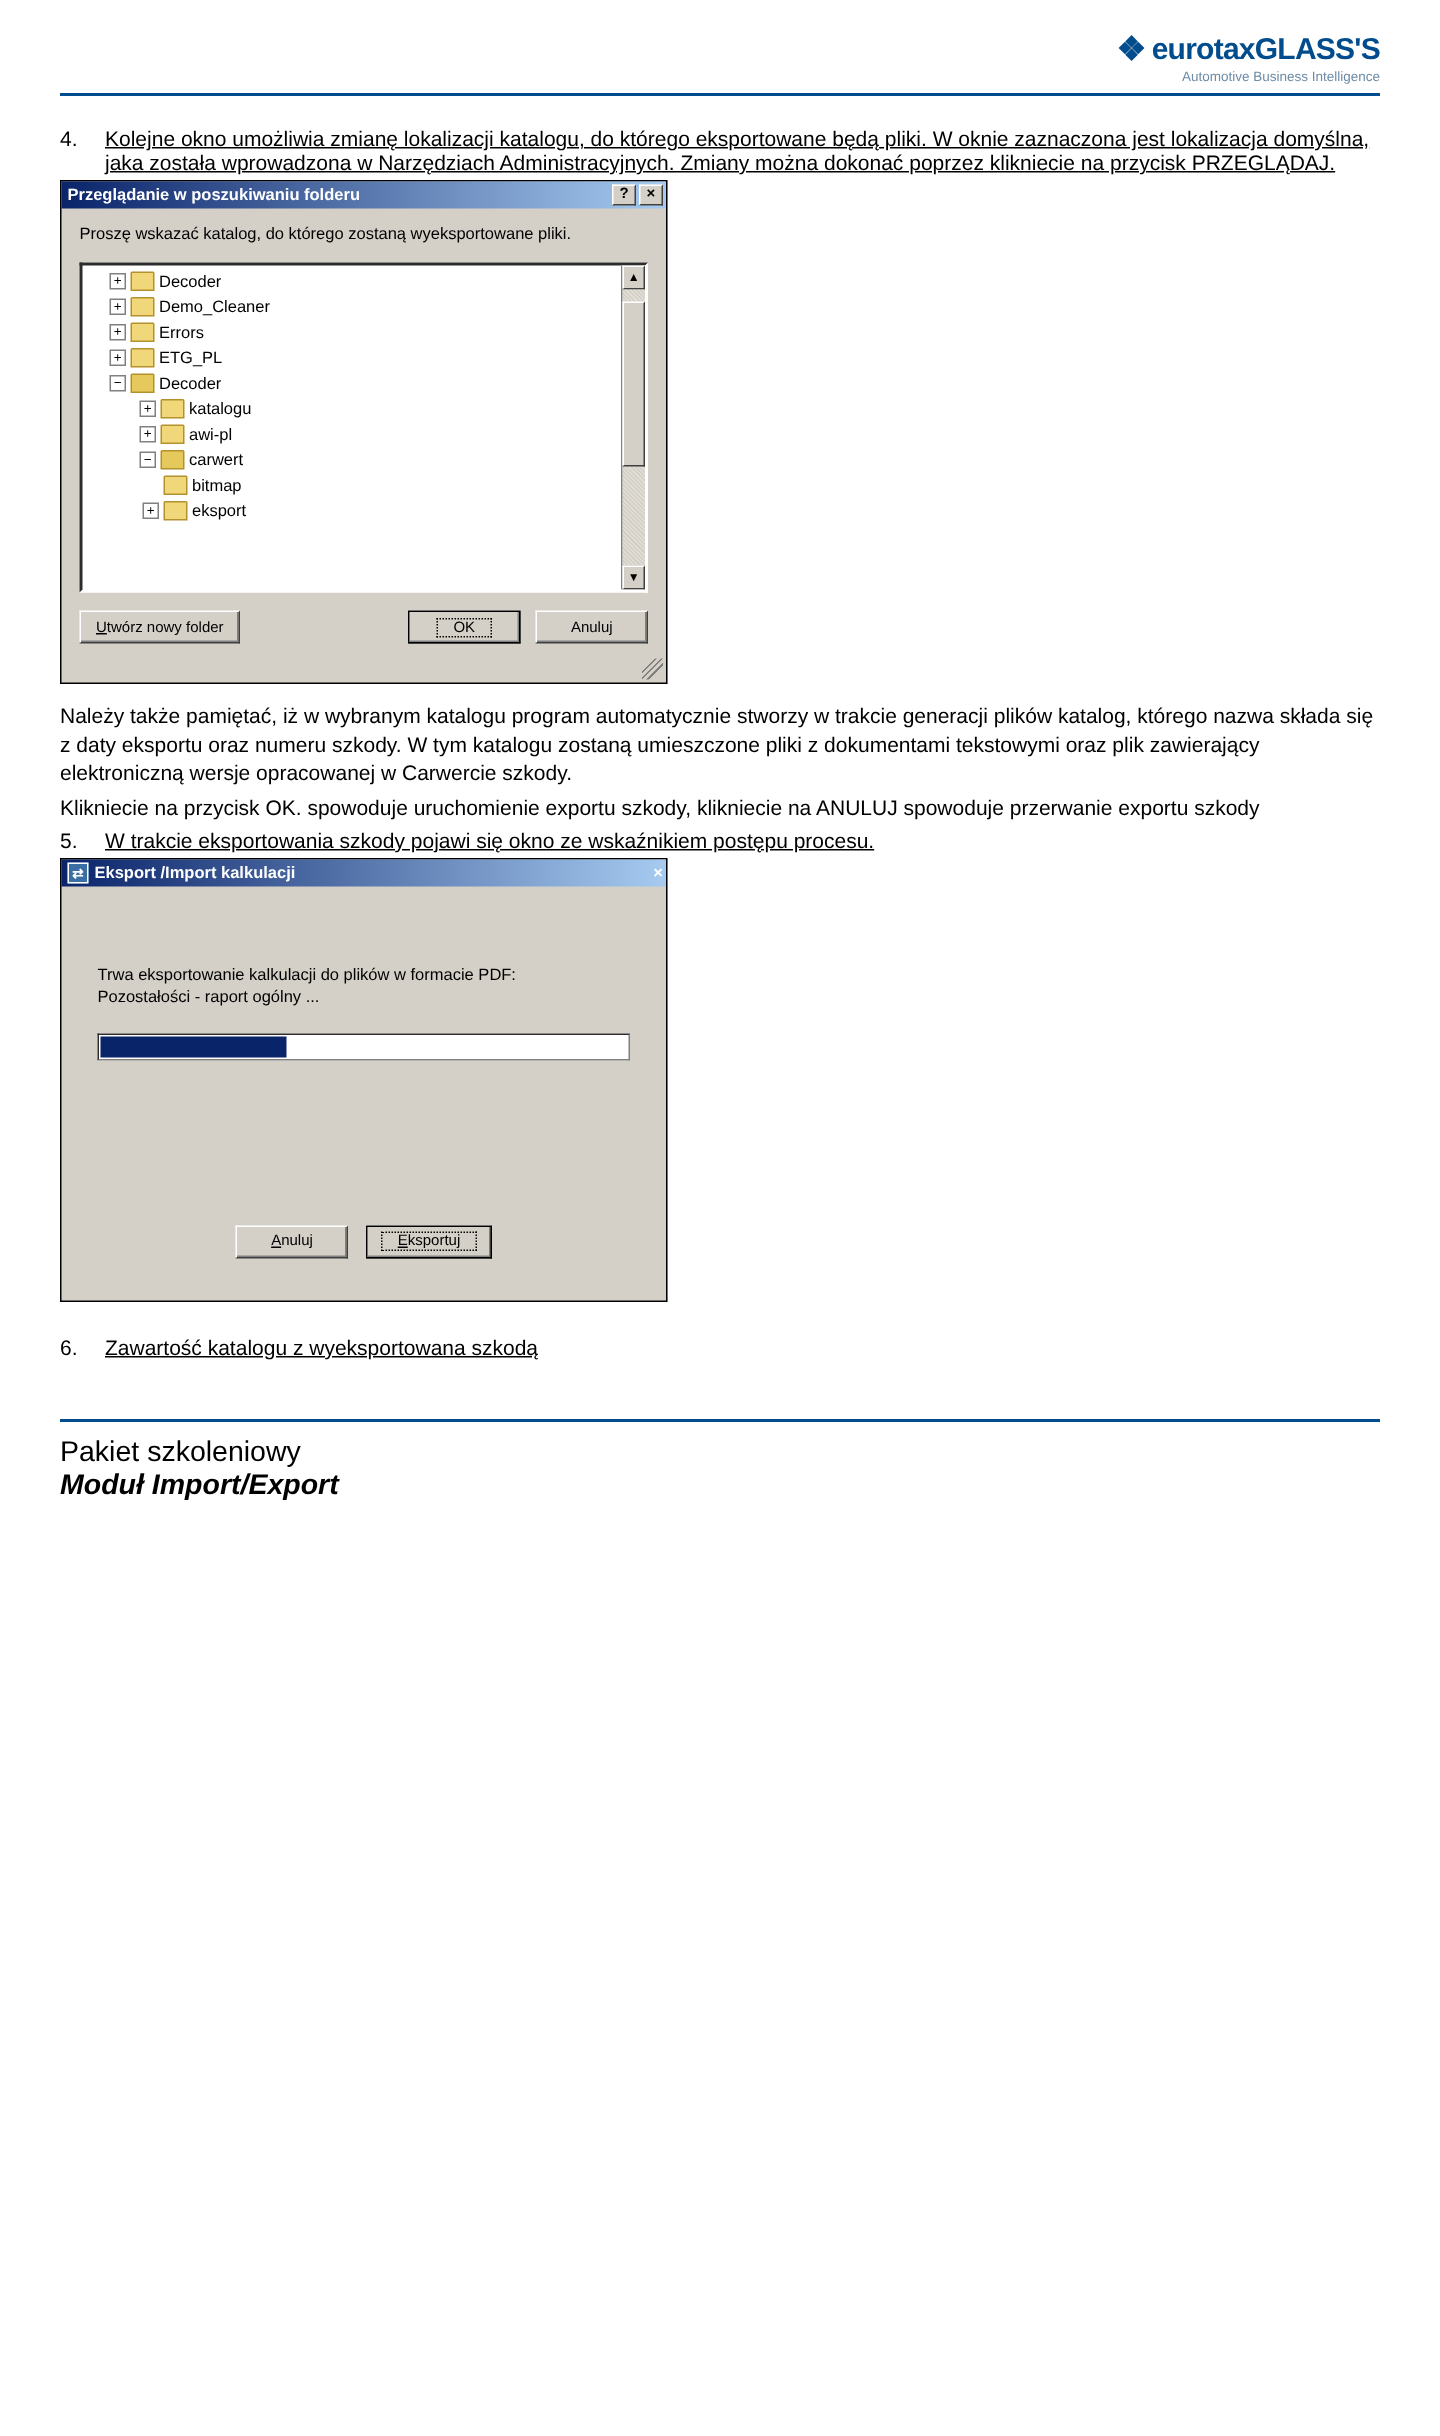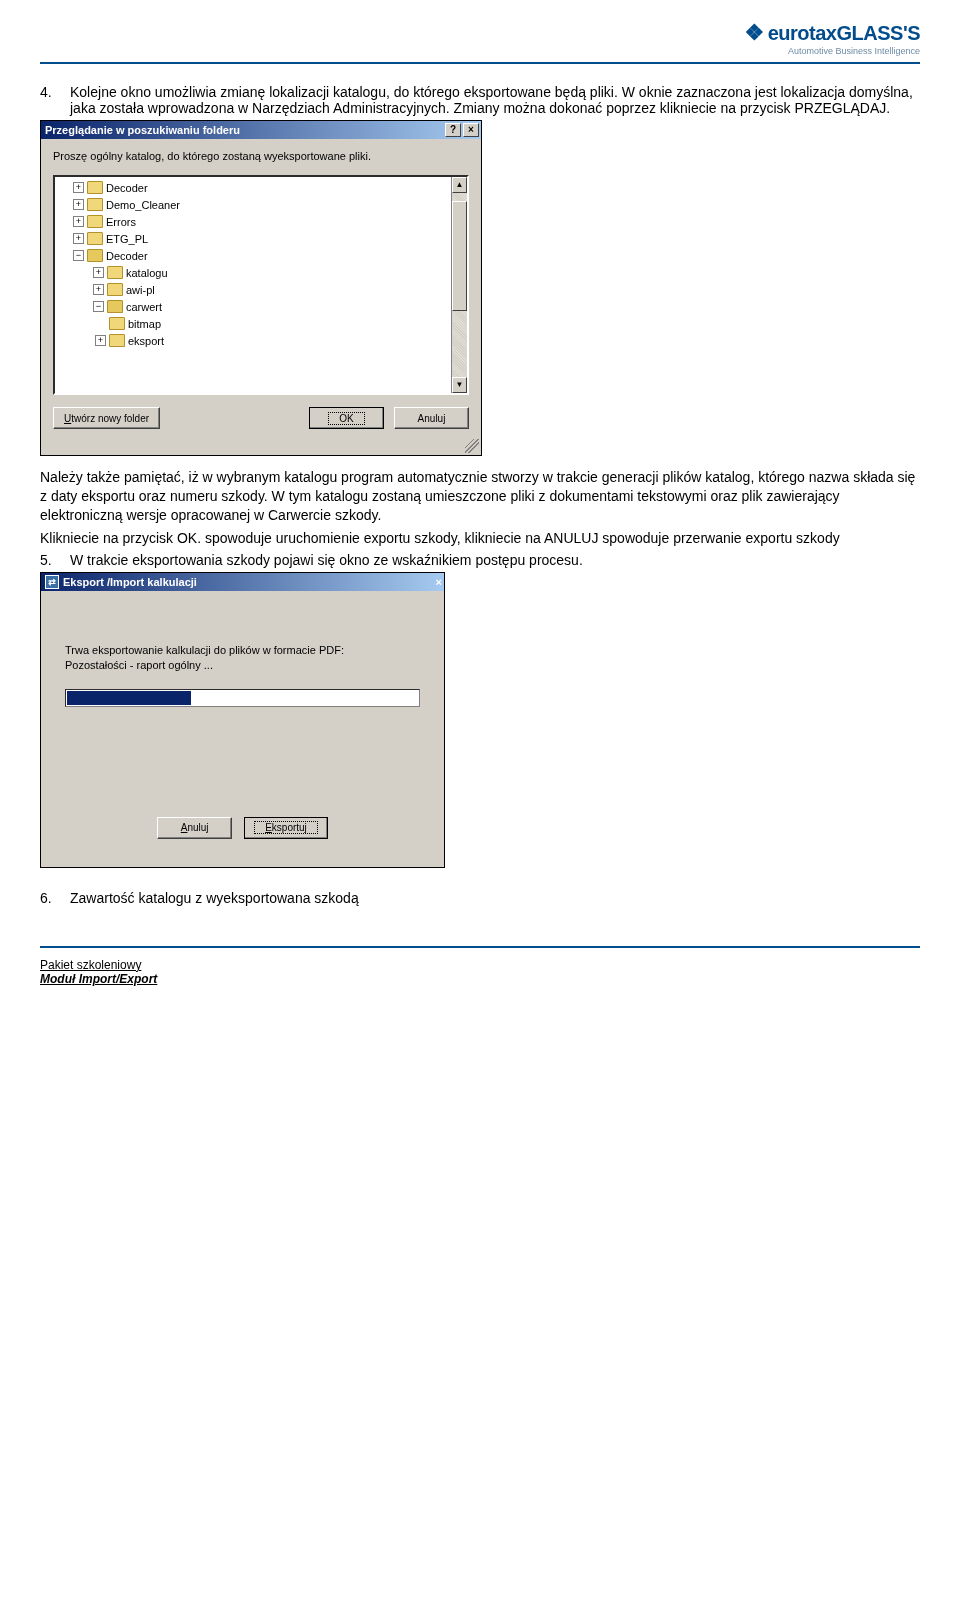--- a/index.html
+++ b/index.html
@@ -35,29 +35,29 @@
   .logo-arrow { font-size: 22px; color: #004c8c; }
   .logo-sub {
     font-size: 9px;
     color: #6d8ba6;
   }
   hr.top { border: none; border-top: 2px solid #004c8c; margin-bottom: 20px; }
   hr.bottom { border: none; border-top: 2px solid #004c8c; margin-top: 40px; }
   .content p { margin: 4px 0; line-height: 1.35; }
   .li-row { display: flex; gap: 10px; margin: 4px 0; }
   .li-num { min-width: 20px; }
-  .li-text { flex: 1; }
+  .li-text { flex: 1; text-decoration: underline; }
   .para { margin: 10px 0; line-height: 1.35; }
   .para-tight { line-height: 1.35; }
 
   
   .dlg {
     background: #d4d0c8;
     border: 1px solid #000;
-    width: 442px;
+    width: 405px;
     font-family: Tahoma, Arial, sans-serif;
     font-size: 11px;
     margin: 2px 0 12px 0;
   }
   .dlg .titlebar {
     display: flex;
     align-items: center;
     justify-content: space-between;
     background: linear-gradient(to right, #0a246a, #a6caf0);
     padding: 2px 2px 2px 4px;
@@ -168,21 +168,21 @@
   .dlg2-body .line { margin: 3px 0; }
   .progress {
     margin-top: 18px; height: 18px;
     border: 1px inset #808080;
     background: #fff;
     position: relative;
   }
   .progress .fill { position: absolute; left: 1px; top: 1px; bottom: 1px; width: 35%; background: #0a246a; }
   .dlg2-btns { display: flex; justify-content: center; gap: 12px; margin-top: 110px; padding-bottom: 12px; }
 
-  .footer { margin-top: 10px; font-size: 12px; text-decoration: underline; }
+  .footer { margin-top: 10px; font-size: 19px; }
   .footer .l1 { }
   .footer .l2 { font-style: italic; font-weight: bold; }
 
   .ind-1 { padding-left: 18px; }
   .ind-2 { padding-left: 38px; }
   .ind-3 { padding-left: 40px; }
 </style>
 </head>
 <body>
 
@@ -206,21 +206,21 @@
 
   <div class="dlg">
     <div class="titlebar">
       <span>Przeglądanie w poszukiwaniu folderu</span>
       <div class="tbtns">
         <div class="tbtn">?</div>
         <div class="tbtn">×</div>
       </div>
     </div>
     <div class="dlg-body">
-      <div class="msg">Proszę ogólny katalog, do którego zostaną wyeksportowane pliki.</div>
+      <div class="msg">Proszę wskazać katalog, do którego zostaną wyeksportowane pliki.</div>
       <div class="tree-wrap">
         <div class="tree">
           <div class="tree-row ind-1">
             <span class="exp">+</span>
             <span class="fld"></span>
             <span class="tree-label">Decoder</span>
           </div>
           <div class="tree-row ind-1">
             <span class="exp">+</span>
             <span class="fld"></span>

